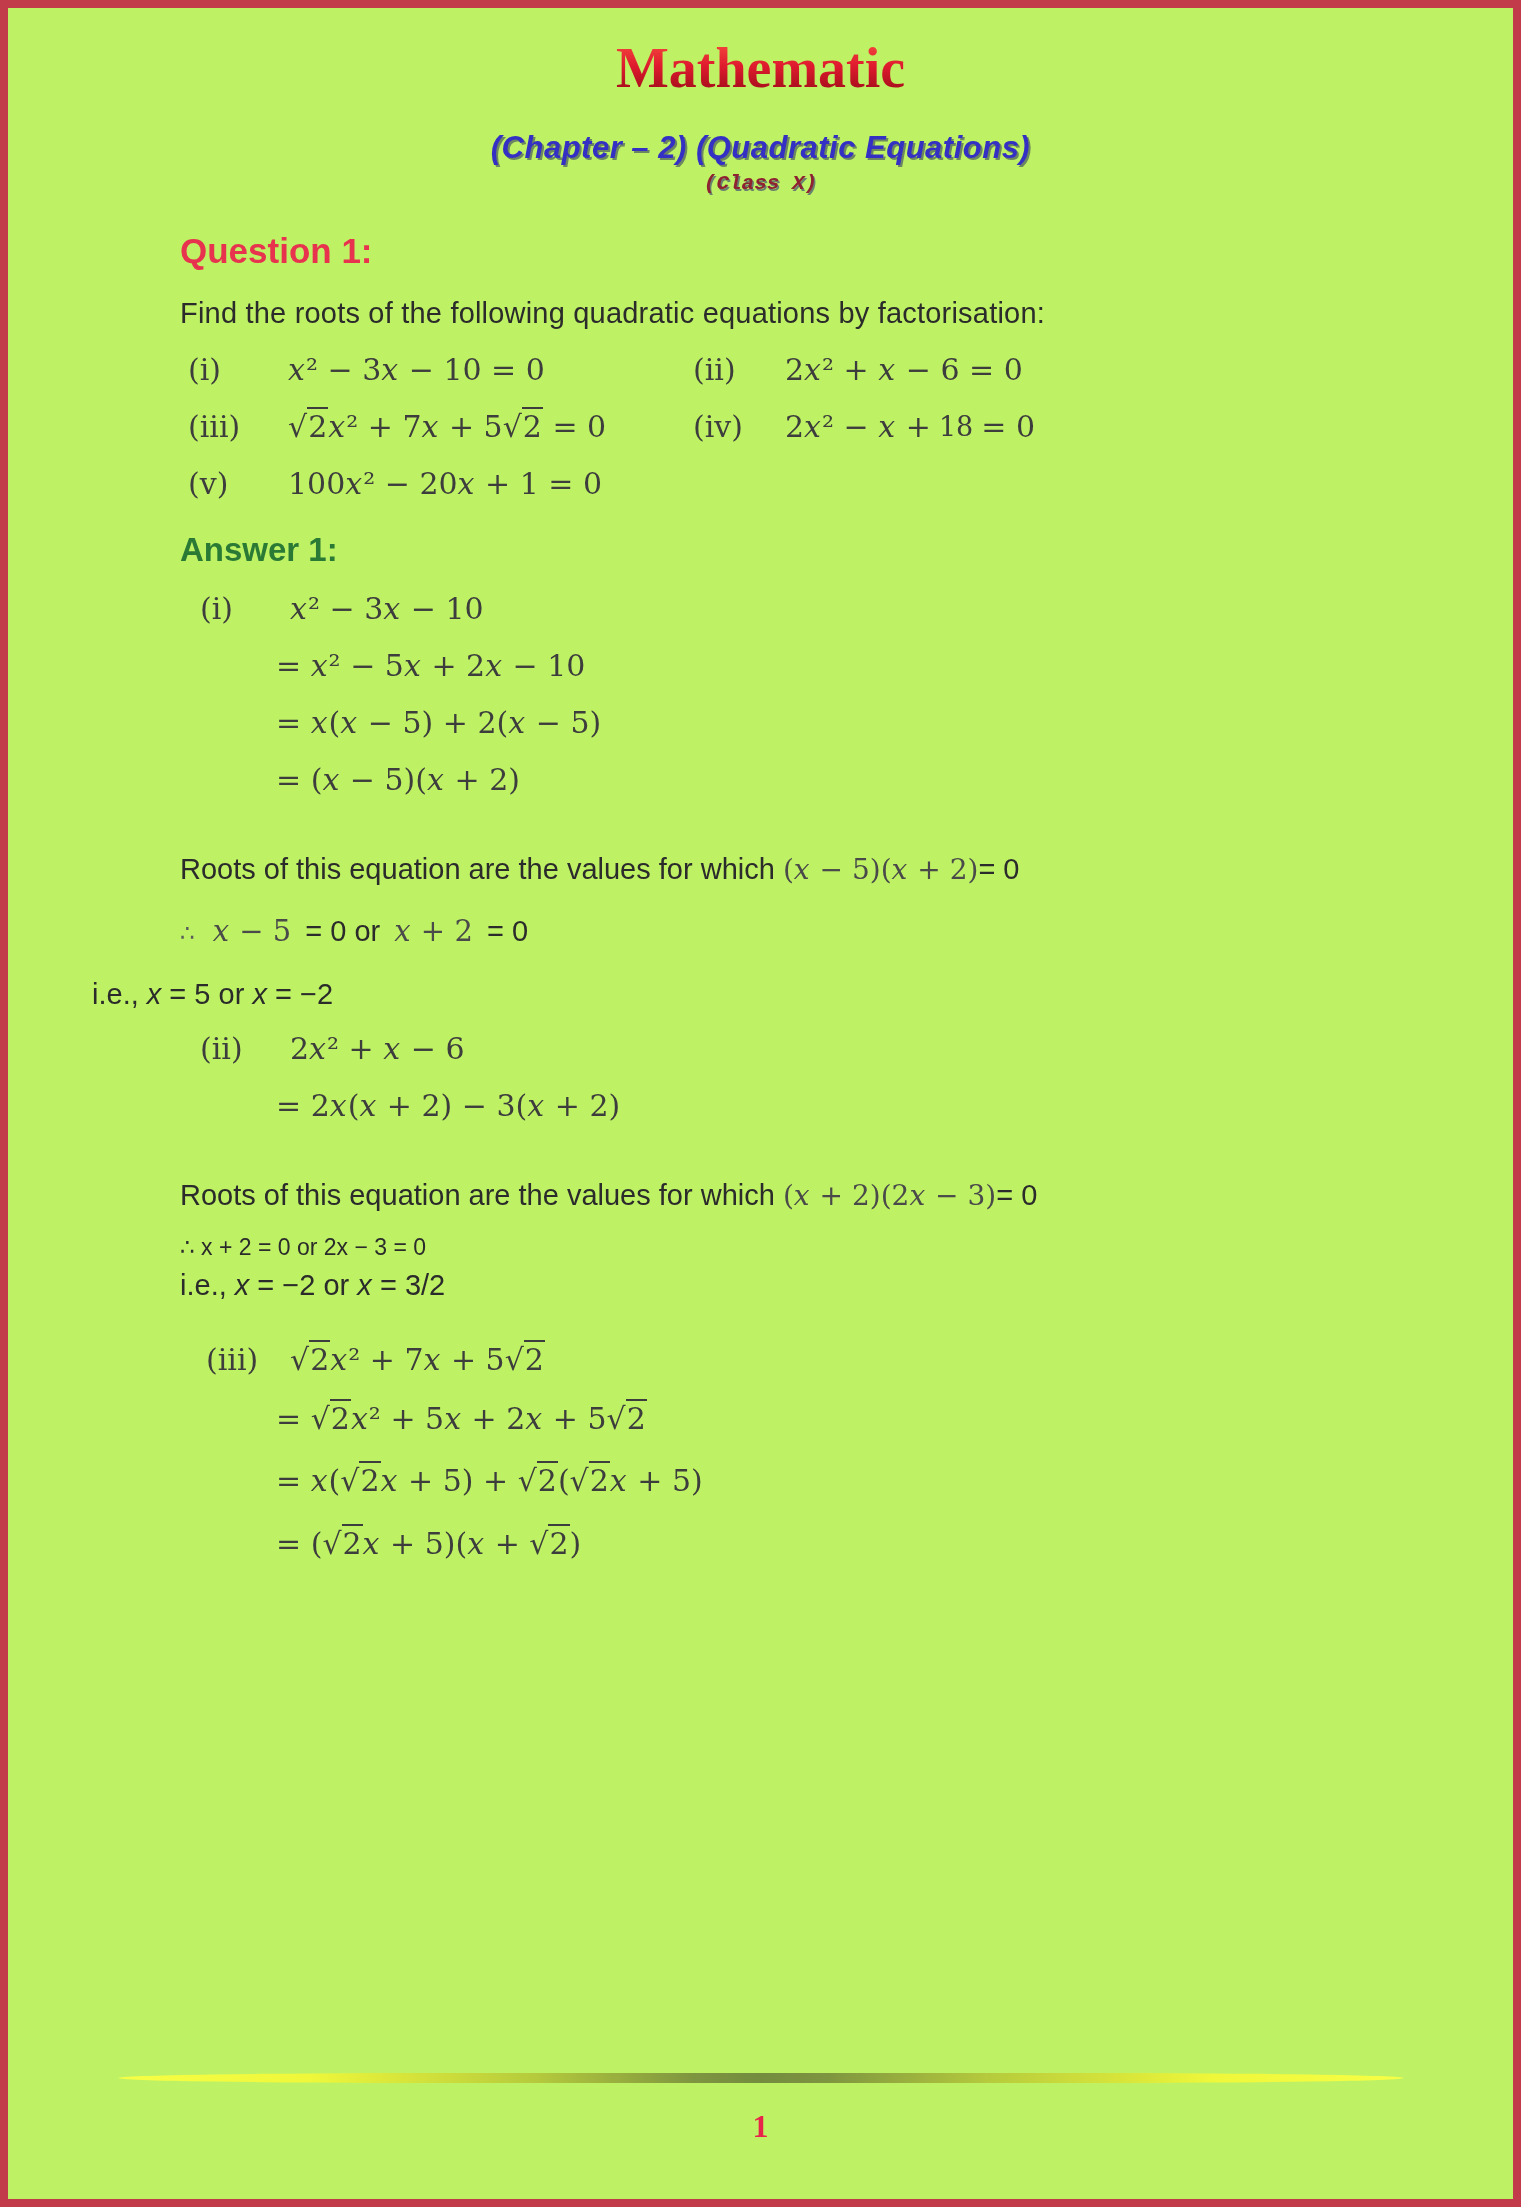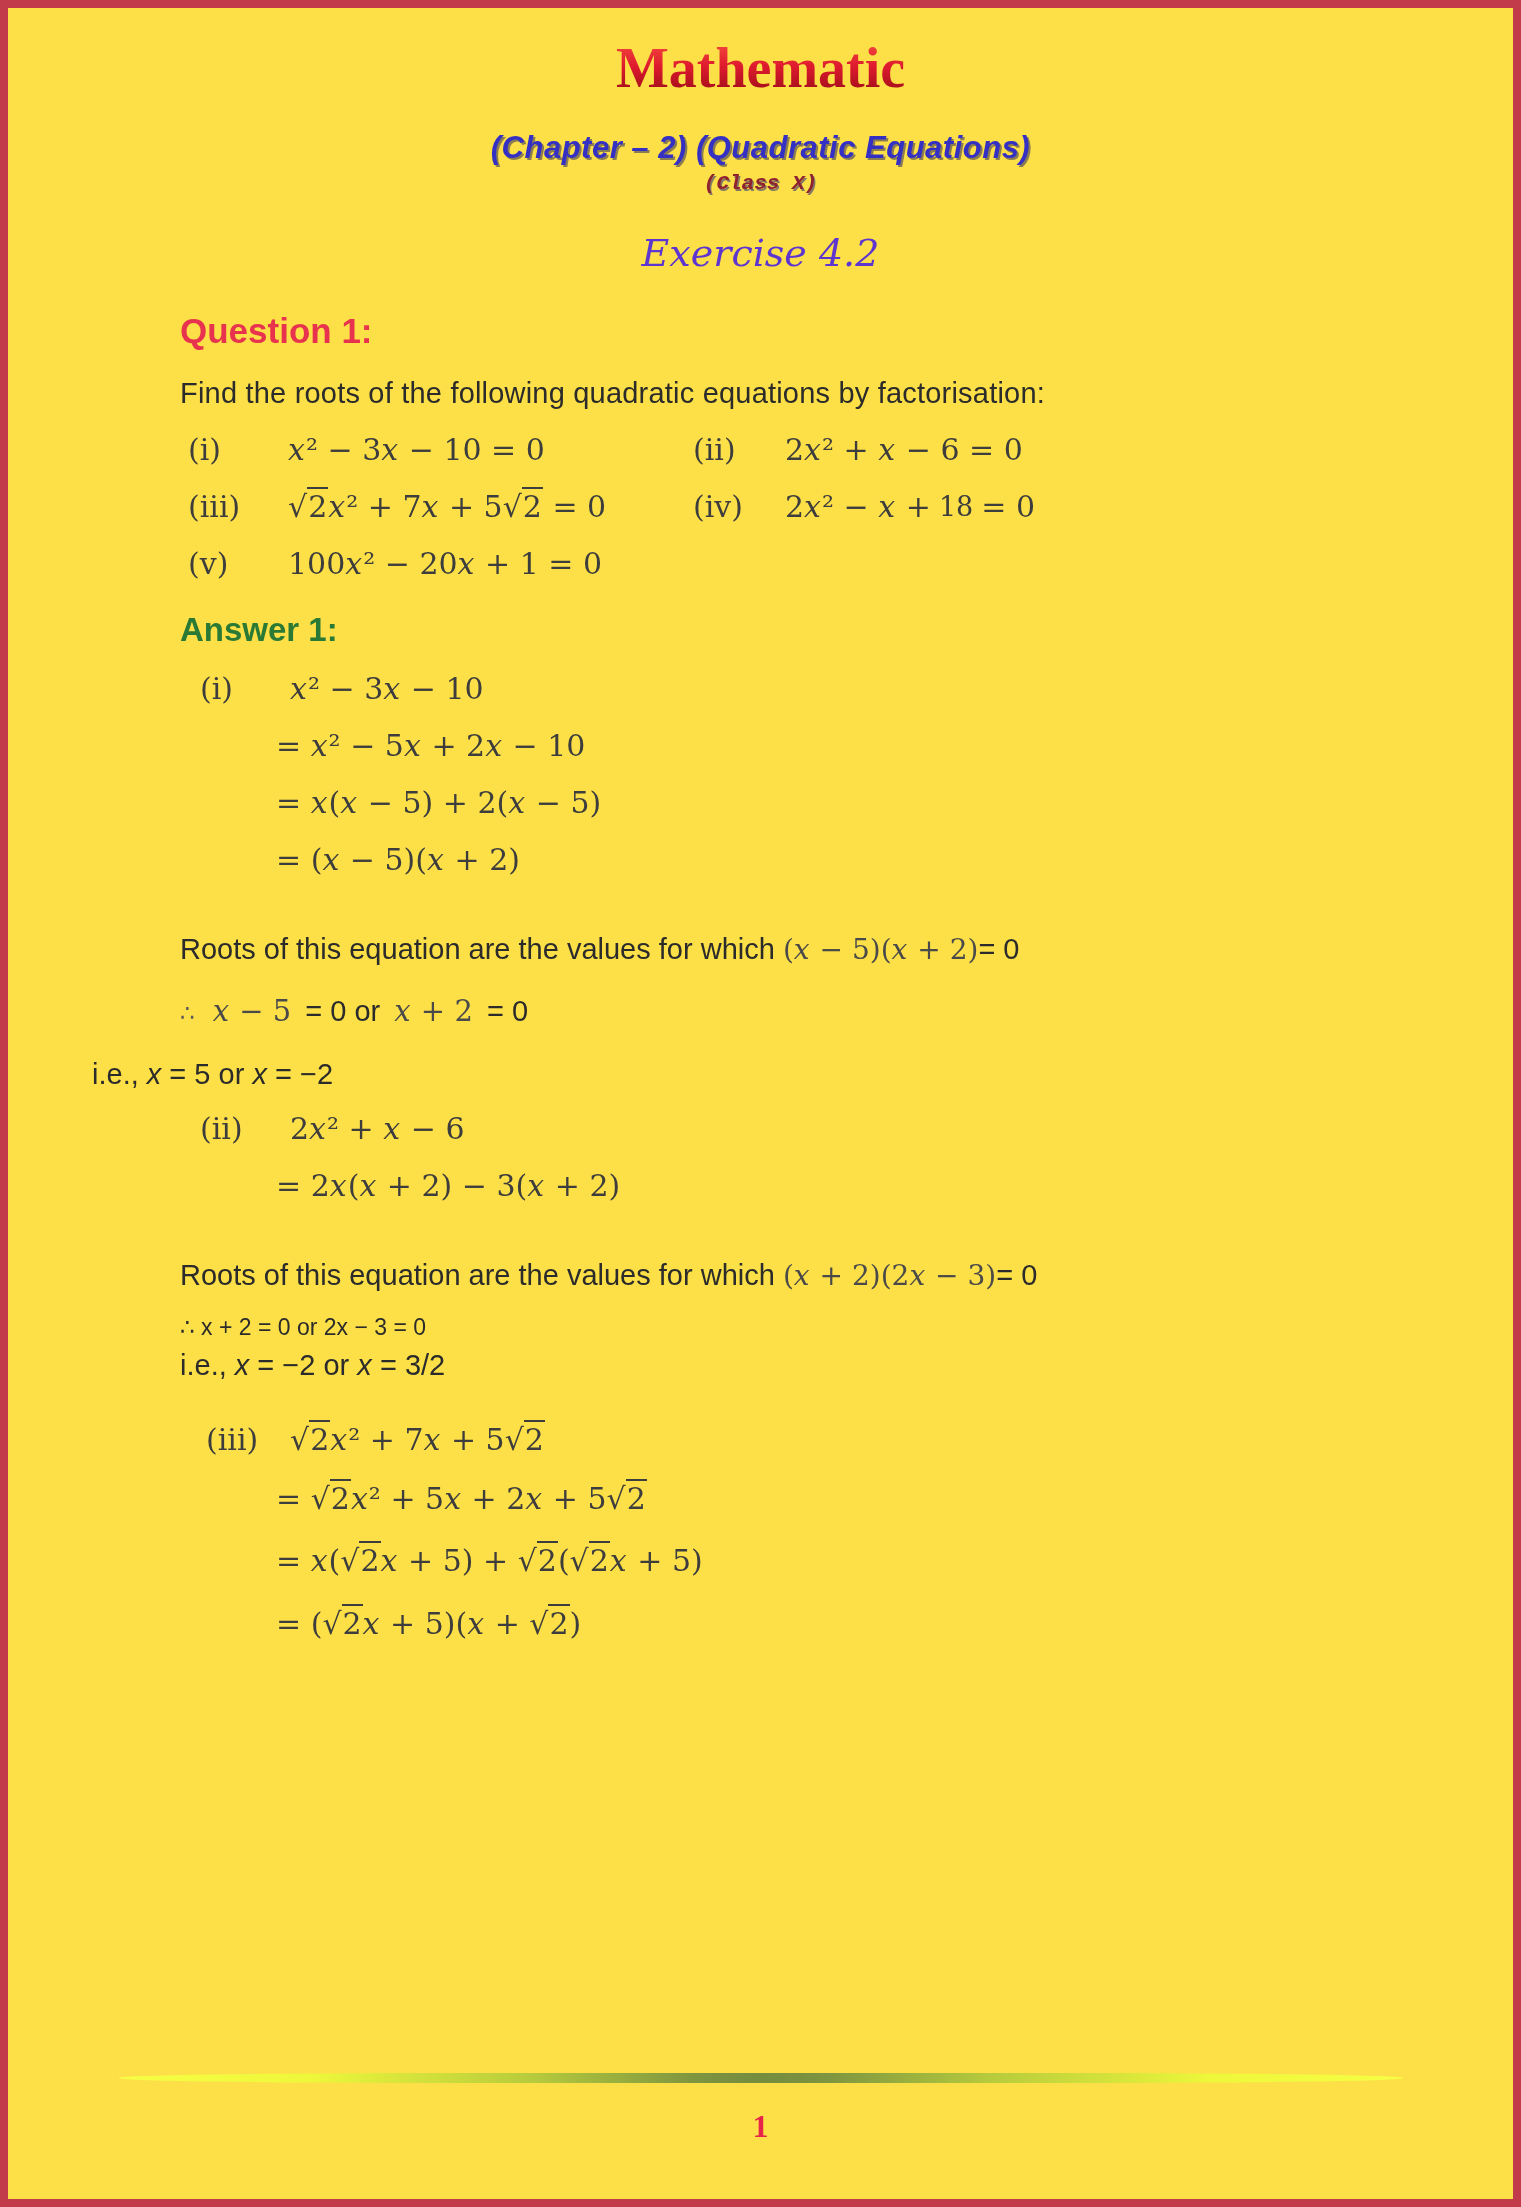--- a/index.html
+++ b/index.html
@@ -1,20 +1,20 @@
 <!DOCTYPE html>
 <html style="--c-border: #c23b4b; --c-title: #d41226; --c-chapter: #3530c4; --c-class: #8e2230; --c-exercise: #5d35cf; --c-question: #e8334f; --c-answer: #2a7a35; --c-body: #2b2b2b; --c-math: #3d3d3d; --c-divider-edge: #f6ff45; --c-divider-center: #7d9440; --c-pageno: #e8244a;"><head>
 <meta charset="utf-8">
 <style>
   html,body { margin:0; padding:0; background:#ffffff; }
   .page {
     position:relative;
     width:1521px; height:2207px;
     box-sizing:border-box;
-    background:#fde047;
+    background:#bef264;
     border:8px solid var(--c-border, #c23b4b);
     overflow:hidden;
     font-family:"Liberation Sans", sans-serif;
     color:var(--c-body, #2b2b2b);
   }
 
   .title {
     margin-top:30px; text-align:center;
     font-family:"Liberation Serif", serif;
     font-weight:bold; font-size:56px; line-height:1.1;
@@ -118,21 +118,20 @@
   }
 </style>
 </head>
 <body>
 
 <div class="page">
 
   <div class="title">Mathematic</div>
   <div class="chapter">(Chapter – 2) (Quadratic Equations)</div>
   <div class="klass">(Class X)</div>
-  <div class="exercise">Exercise 4.2</div>
 
   <div class="q-heading">Question 1:</div>
   <div class="prompt">Find the roots of the following quadratic equations by factorisation:</div>
 
   <div class="eq-rows">
     <div class="eq-row">
       <div class="eq-col c1">
         <span class="lbl w1">(i)</span>
         <span class="math"><i>x</i>² − 3<i>x</i> − 10 = 0</span>
       </div>

